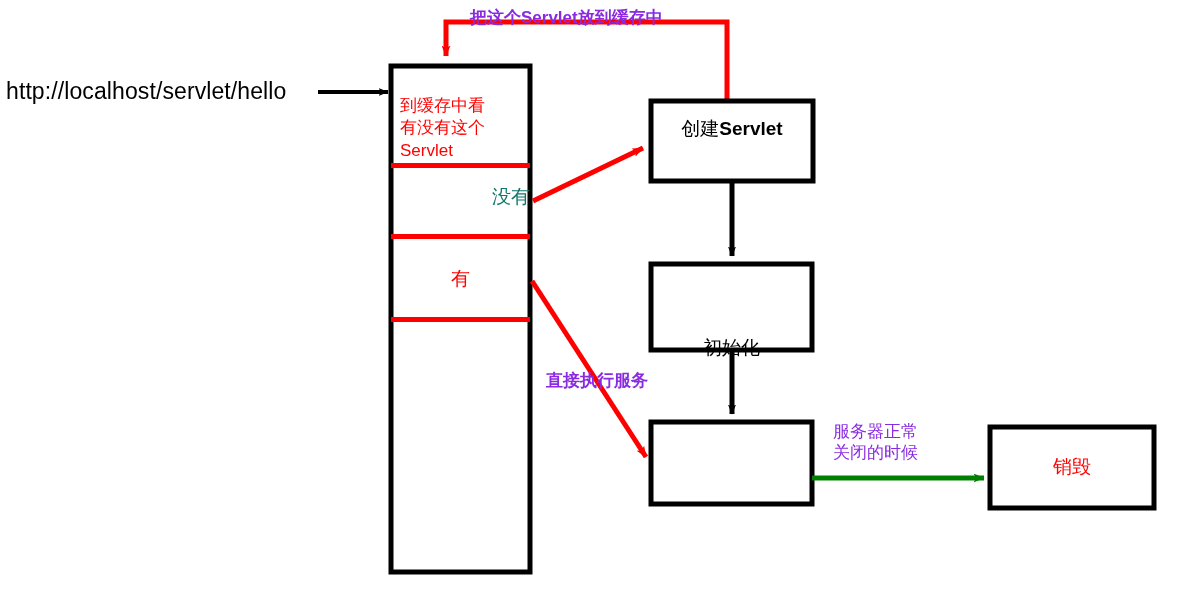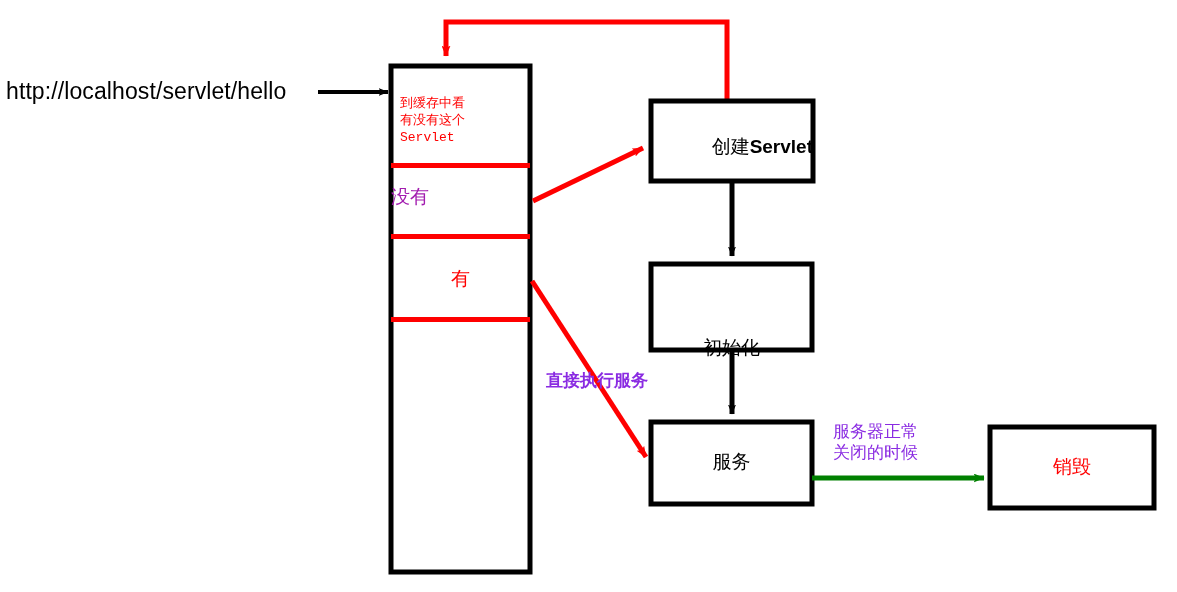--- a/index.html
+++ b/index.html
@@ -34,52 +34,50 @@
     left: 6px;
     top: 78px;
     font-size: 23px;
     color: #000000;
     letter-spacing: 0.1px;
   }
   .cache-box-text {
     left: 400px;
     top: 95px;
     width: 122px;
-    font-size: 13px;
+    font-size: 17px;
     color: #ff0000;
     line-height: 1.32;
     text-align: left;
-    font-family: Liberation Mono, monospace;
   }
   .cell-no {
     left: 391px;
     top: 186px;
     width: 139px;
-    text-align: left;
+    text-align: right;
     font-size: 19px;
-    color: #a21caf;
+    color: #0f766e;
   }
   .cell-yes {
     left: 391px;
     top: 268px;
     width: 139px;
     text-align: center;
     font-size: 19px;
     color: #ff0000;
   }
   .box-text {
     text-align: center;
     font-size: 19px;
     color: #000000;
   }
   .create-text {
     left: 651px;
-    top: 136px;
+    top: 118px;
     width: 162px;
-    text-align: right;
   }
   .create-text b {
     font-weight: bold;
   }
   .init-text {
     left: 651px;
     top: 293px;
     width: 161px;
     margin-top: 44px;
   }
@@ -168,26 +166,26 @@
   <div class="lbl url-label">http://localhost/servlet/hello</div>
 
   <div class="lbl cache-box-text">到缓存中看
 有没有这个
 Servlet</div>
 
   <div class="lbl cell-no">没有</div>
 
   <div class="lbl cell-yes">有</div>
 
+  <div class="lbl annot annot-cache">把这个Servlet放到缓存中</div>
 
   <div class="lbl box-text create-text"><span>创建</span><b>Servlet</b></div>
 
   <div class="lbl box-text init-text">初始化</div>
 
   <div class="lbl annot annot-direct">直接执行服务</div>
 
-  <div class="lbl box-text service-text">服务</div>
 
   <div class="lbl annot annot-shutdown"><span>服务器正常</span><br><span>关闭的时候</span></div>
 
   <div class="lbl destroy-text">销毁</div>
 
 </div>
 
 </body></html>

